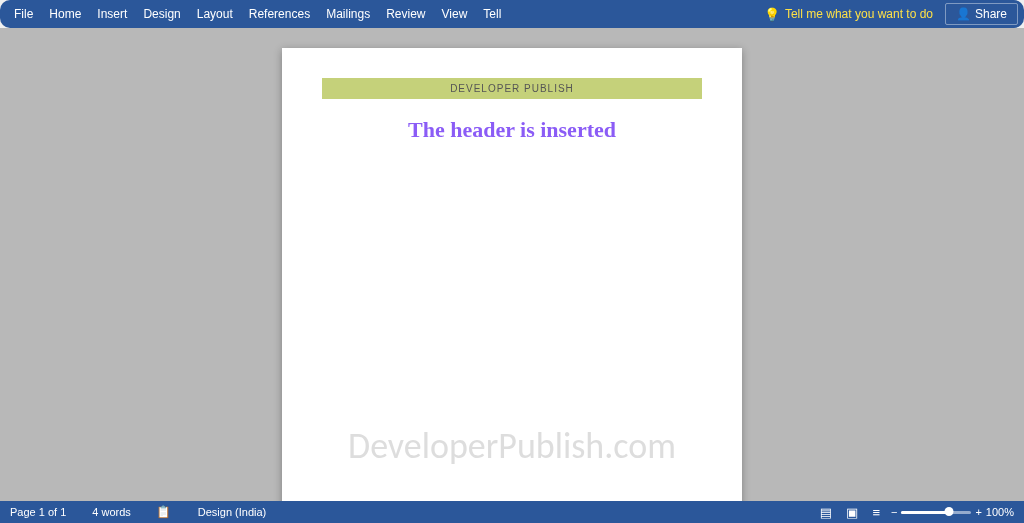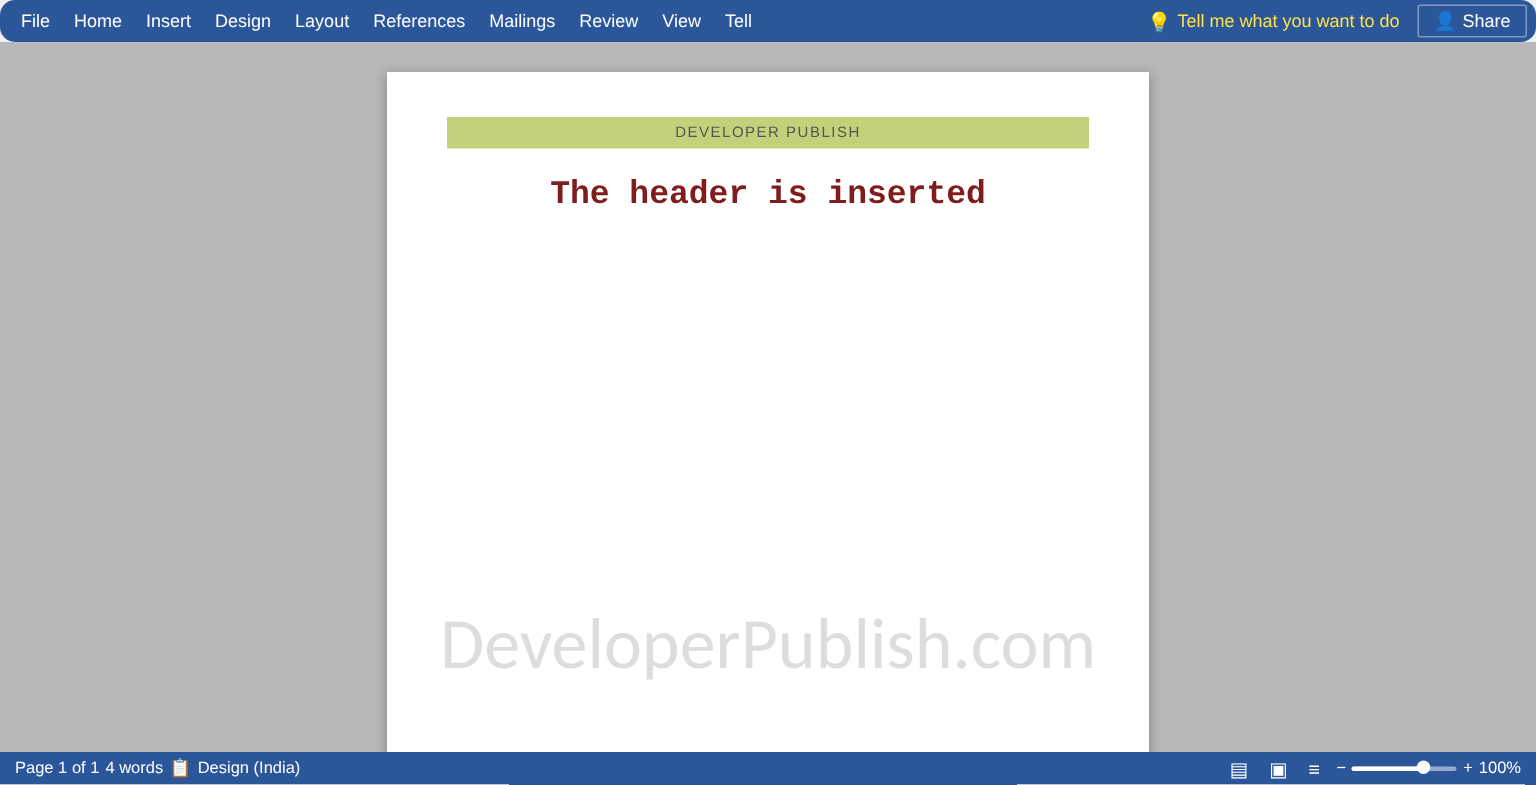--- a/index.html
+++ b/index.html
@@ -55,68 +55,68 @@
       background: #b8b8b8;
       display: flex;
       justify-content: center;
       align-items: flex-start;
       padding: 20px 0;
       overflow: auto;
     }
 
     .page {
       background: white;
-      width: 508px;
+      width: 460px;
       min-height: 460px;
       box-shadow: 0 2px 8px rgba(0,0,0,0.3);
       position: relative;
       padding: 30px 40px 40px 40px;
     }
 
     .doc-header-banner {
       background: #c5d17a;
       text-align: center;
       padding: 5px 0;
       font-size: 10px;
       letter-spacing: 1px;
       color: #555;
       margin-bottom: 18px;
       width: 100%;
     }
 
     .doc-heading {
       font-size: 22px;
       font-weight: 600;
-      color: #7f1d1d;
+      color: #8b5cf6;
       text-align: center;
       margin-bottom: 20px;
-      font-family: Liberation Mono, monospace;
+      font-family: Liberation Serif, serif;
     }
 
     .watermark {
       position: absolute;
-      bottom: 50px;
+      bottom: 40px;
       left: 50%;
       transform: translateX(-50%);
-      font-size: 48px;
+      font-size: 36px;
       color: rgba(180,180,180,0.45);
       white-space: nowrap;
       pointer-events: none;
       font-family: 'Calibri', Arial, sans-serif;
       font-weight: 400;
     }
 
     
     .status-bar {
       background: #2b579a;
       height: 22px;
       display: flex;
       align-items: center;
       padding: 0 10px;
-      gap: 4px;
+      gap: 26px;
       flex-shrink: 0;
     }
     .status-item {
       color: white;
       font-size: 11px;
       white-space: nowrap;
     }
     .status-right {
       margin-left: auto;
       display: flex;

